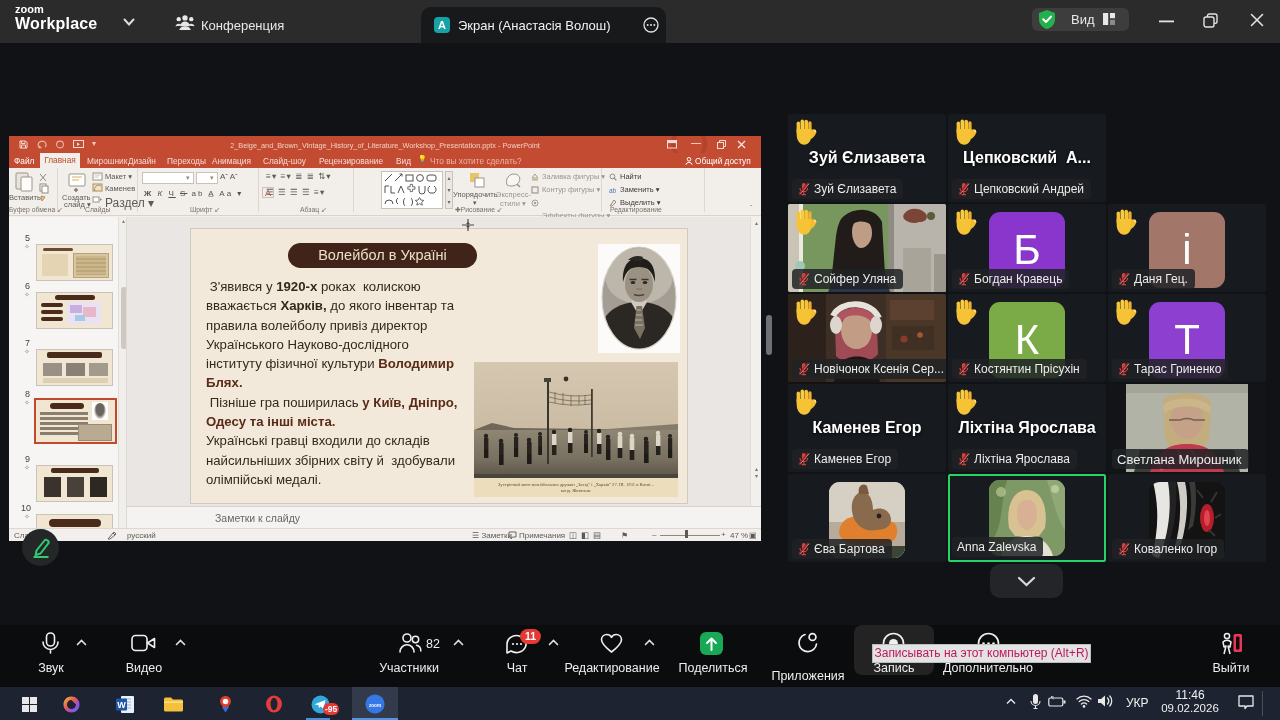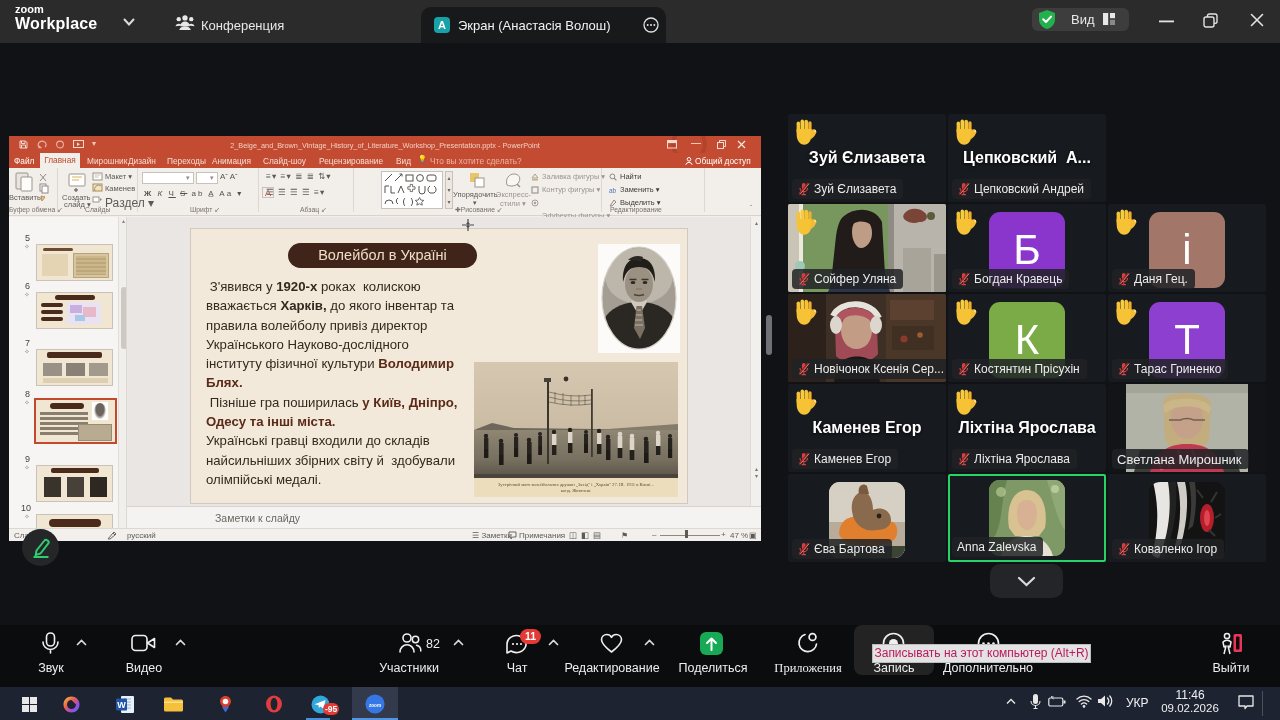--- a/index.html
+++ b/index.html
@@ -784,21 +784,21 @@
     <div class="abs" style="left:700px;top:7px;width:23px;height:23px;background:#18a957;border-radius:6px;"></div>
     <svg class="abs" style="left:705px;top:11px;" width="13" height="15" viewBox="0 0 13 15">
       <path d="M6.5 14 V4 M6.5 2.5 L2 7 M6.5 2.5 L11 7" stroke="#fff" stroke-width="2" fill="none" stroke-linecap="round" stroke-linejoin="round"></path>
     </svg>
     <div class="zlbl" style="left:713px;top:36px;">Поделиться</div>
 
     <svg class="abs" style="left:795px;top:7px;" width="24" height="23" viewBox="0 0 24 23">
       <path d="M10 2.5 A 8.8 8.8 0 1 0 21.5 12" stroke="#f0f0f0" stroke-width="1.7" fill="none" stroke-linecap="round"></path>
       <circle cx="17.5" cy="5" r="3.4" stroke="#f0f0f0" stroke-width="1.7" fill="none"></circle>
     </svg>
-    <div class="zlbl" style="left:808px;top:36px;font-family:Liberation Serif, serif;">Приложения</div>
+    <div class="zlbl" style="left:808px;top:44px;">Приложения</div>
 
     <div class="abs" style="left:854px;top:0;width:80px;height:50px;background:#232323;border-radius:8px;"></div>
     <svg class="abs" style="left:882px;top:7px;" width="23" height="23" viewBox="0 0 23 23">
       <circle cx="11.5" cy="11.5" r="10" stroke="#f0f0f0" stroke-width="1.7" fill="none"></circle>
       <circle cx="11.5" cy="11.5" r="4.5" fill="#f0f0f0"></circle>
     </svg>
     <div class="zlbl" style="left:894px;top:36px;">Запись</div>
 
     <svg class="abs" style="left:977px;top:7px;" width="23" height="23" viewBox="0 0 23 23">
       <circle cx="11.5" cy="11.5" r="10" stroke="#f0f0f0" stroke-width="1.7" fill="none"></circle>

